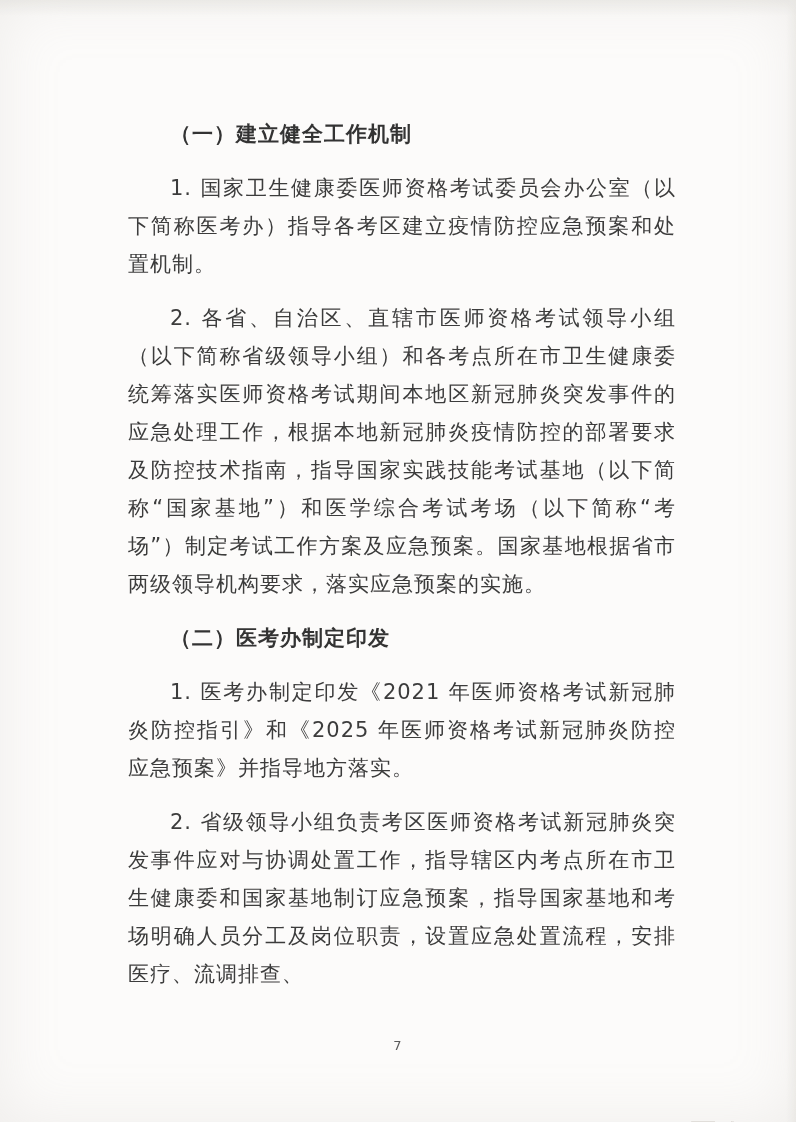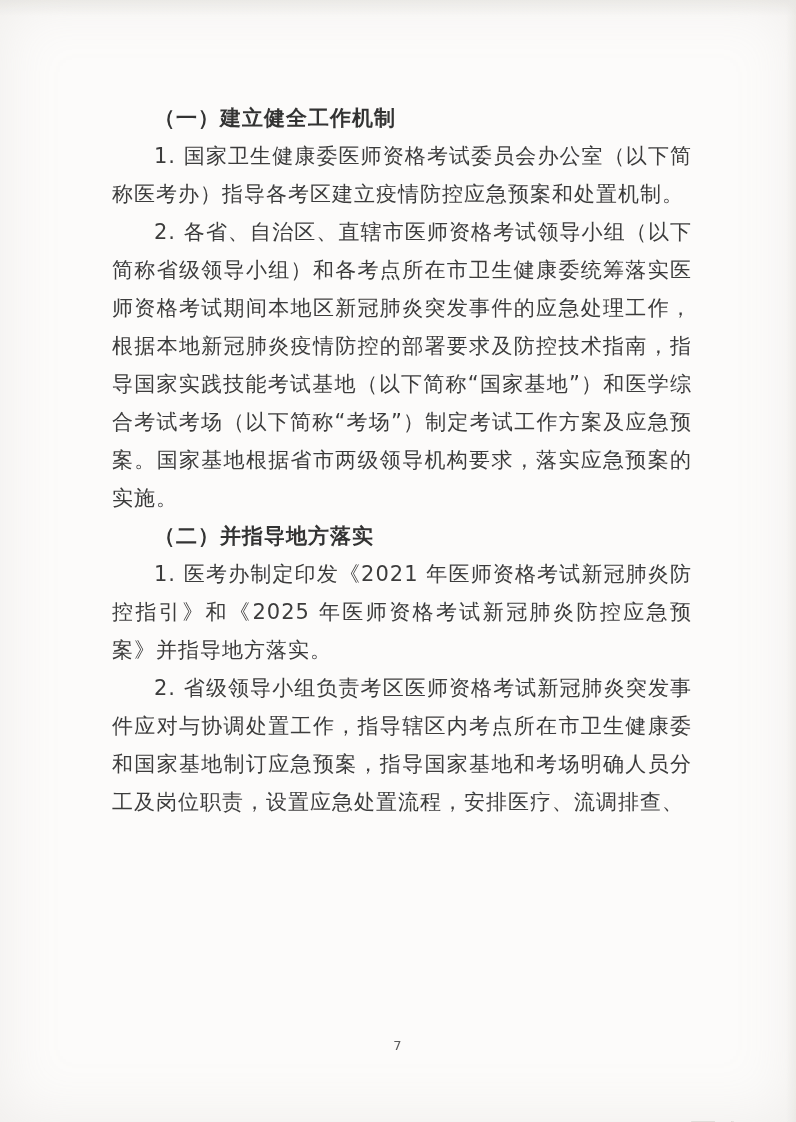--- a/index.html
+++ b/index.html
@@ -26,21 +26,21 @@
     top: 99px;
     width: 580px;
     font-size: 21px;
     line-height: 38px;
     letter-spacing: 1px;
     color: #3c3c3c;
     text-align: justify;
     text-justify: inter-ideograph;
   }
   .doc-body p {
-    margin: 0;
+    margin: 16px;
     text-indent: 2em;
   }
   .doc-body p.heading {
     font-weight: 600;
     color: #333333;
   }
   .page-number {
     position: absolute;
     left: 0;
     top: 1038px;
@@ -80,21 +80,21 @@
 </style>
 </head>
 <body>
 
 <div class="scan-page">
 
   <div class="doc-body">
     <p class="heading">（一）建立健全工作机制</p>
     <p>1. 国家卫生健康委医师资格考试委员会办公室（以下简称医考办）指导各考区建立疫情防控应急预案和处置机制。</p>
     <p>2. 各省、自治区、直辖市医师资格考试领导小组（以下简称省级领导小组）和各考点所在市卫生健康委统筹落实医师资格考试期间本地区新冠肺炎突发事件的应急处理工作，根据本地新冠肺炎疫情防控的部署要求及防控技术指南，指导国家实践技能考试基地（以下简称“国家基地”）和医学综合考试考场（以下简称“考场”）制定考试工作方案及应急预案。国家基地根据省市两级领导机构要求，落实应急预案的实施。</p>
-    <p class="heading">（二）并指导地方落实</p>
+    <p class="heading">（二）医考办制定印发</p>
     <p>1. 医考办制定印发《2021 年医师资格考试新冠肺炎防控指引》和《2025 年医师资格考试新冠肺炎防控应急预案》并指导地方落实。</p>
     <p>2. 省级领导小组负责考区医师资格考试新冠肺炎突发事件应对与协调处置工作，指导辖区内考点所在市卫生健康委和国家基地制订应急预案，指导国家基地和考场明确人员分工及岗位职责，设置应急处置流程，安排医疗、流调排查、</p>
   </div>
 
   <div class="page-number">7</div>
 
   <div class="watermark">
     <span class="wm-icon">
       <svg viewBox="0 0 34 30" xmlns="http://www.w3.org/2000/svg">
 

